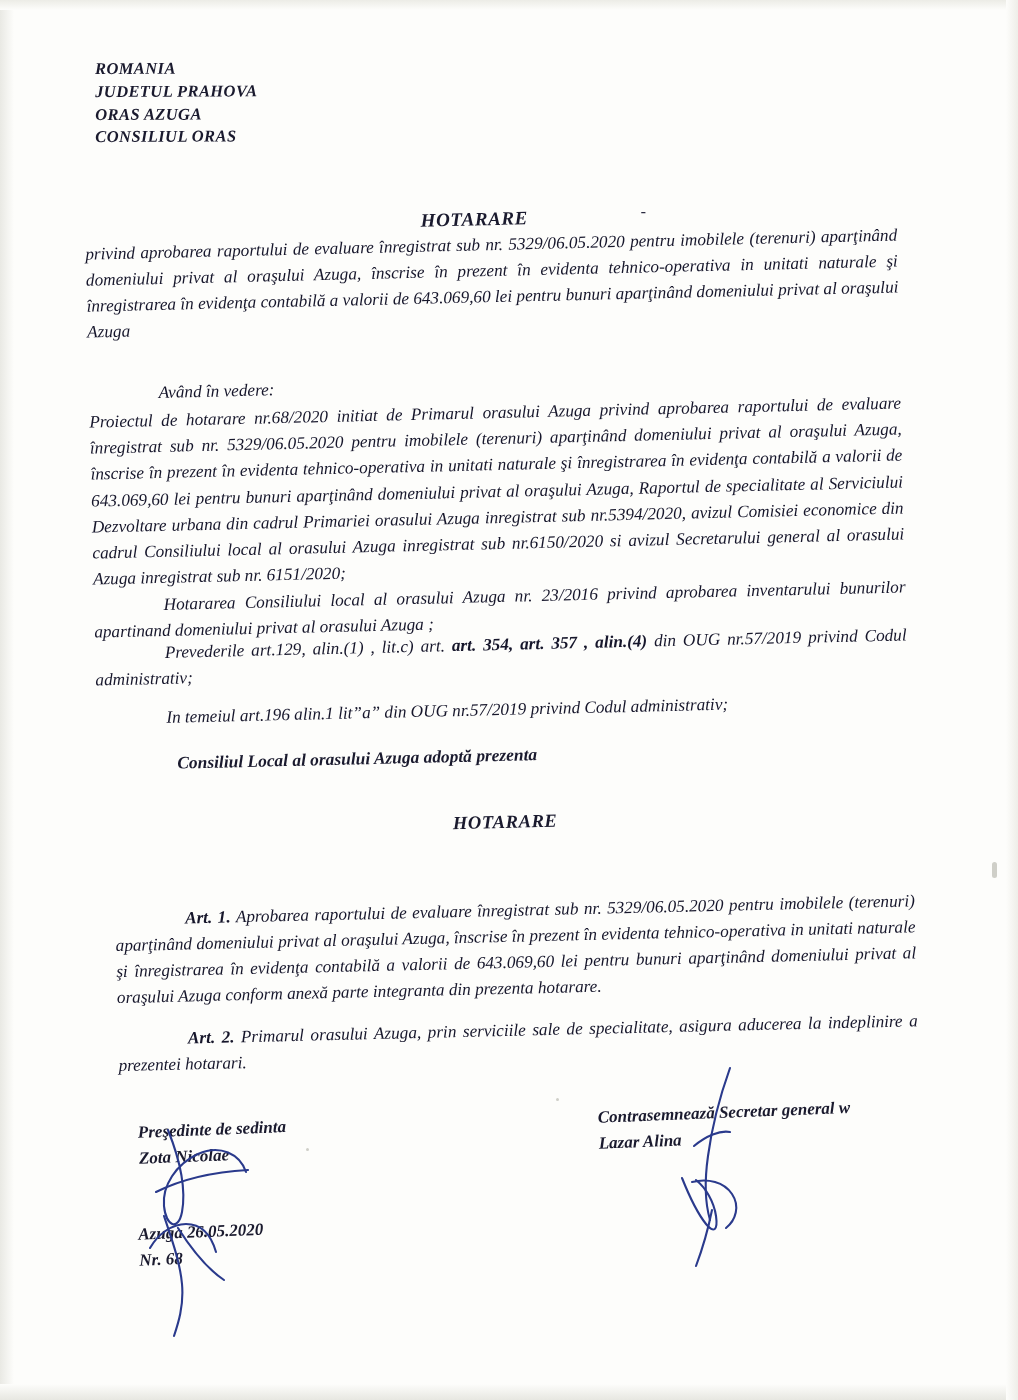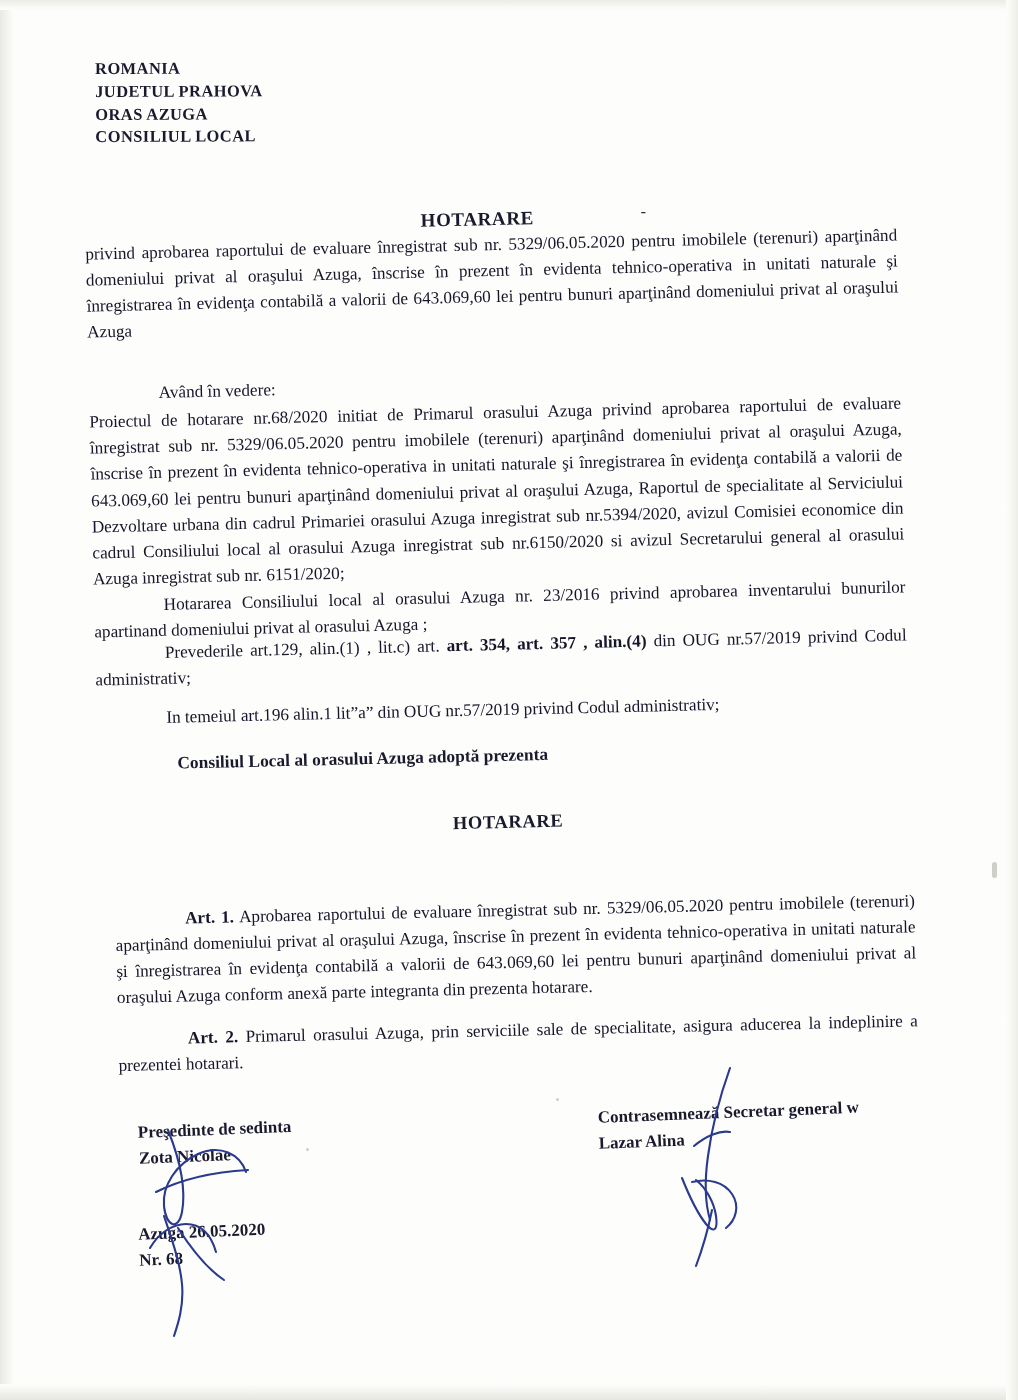--- a/index.html
+++ b/index.html
@@ -46,20 +46,21 @@
     width: 12px;
     background: linear-gradient(to left, #eeeee8, #fdfdfb);
   }
 
   
   .doc {
     position: absolute;
     left: 0; top: 0;
     width: 1018px;
     height: 1400px;
+    font-style: italic;
   }
 
   .header-block {
     position: absolute;
     left: 95px;
     top: 58px;
     font-family: "Liberation Serif", serif;
     font-weight: bold;
     font-size: 16.5px;
     line-height: 1.38;
@@ -205,21 +206,21 @@
 <div class="scan-edge-top"></div>
 <div class="scan-edge-bottom"></div>
 <div class="scan-edge-right"></div>
 
 <div class="doc">
 
   <div class="header-block">
     <div>ROMANIA</div>
     <div>JUDETUL PRAHOVA</div>
     <div>ORAS AZUGA</div>
-    <div>CONSILIUL LOCAL</div>
+    <div>CONSILIUL ORAS</div>
   </div>
 
   <div class="body-rot">
 
     <div class="title-1">HOTARARE</div>
     <div class="title-dash">-</div>
 
     <div class="para intro">privind aprobarea raportului de evaluare înregistrat sub nr. 5329/06.05.2020  pentru imobilele (terenuri) aparţinând domeniului privat al  oraşului Azuga, înscrise în prezent în evidenta tehnico-operativa in unitati naturale şi înregistrarea în evidenţa contabilă a valorii de 643.069,60   lei pentru bunuri aparţinând domeniului privat al oraşului Azuga</div>
 
     <div class="para avand">

